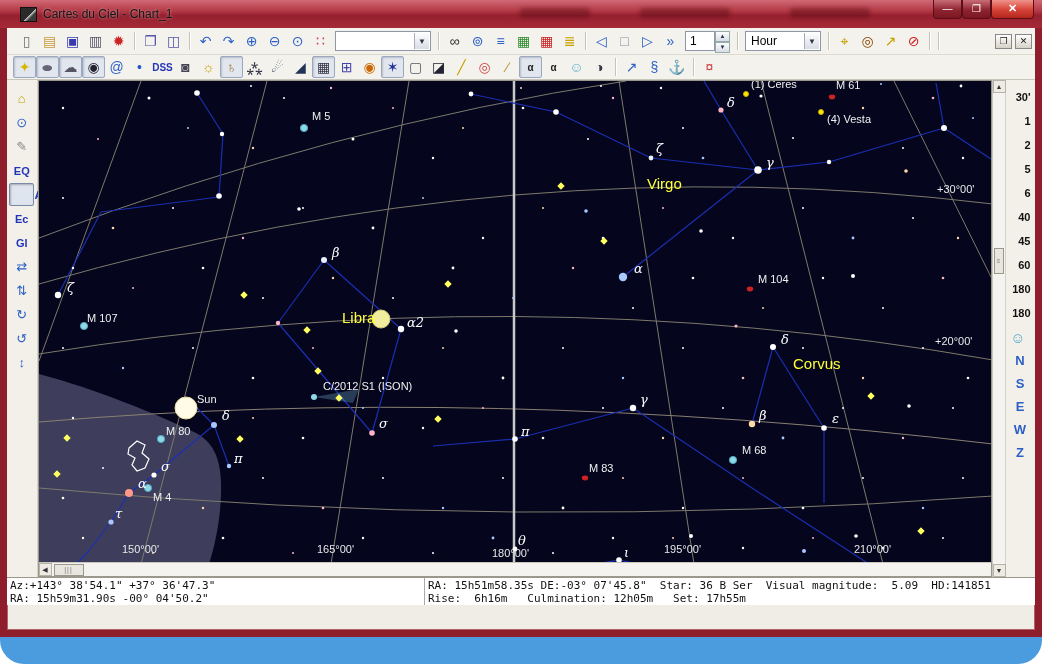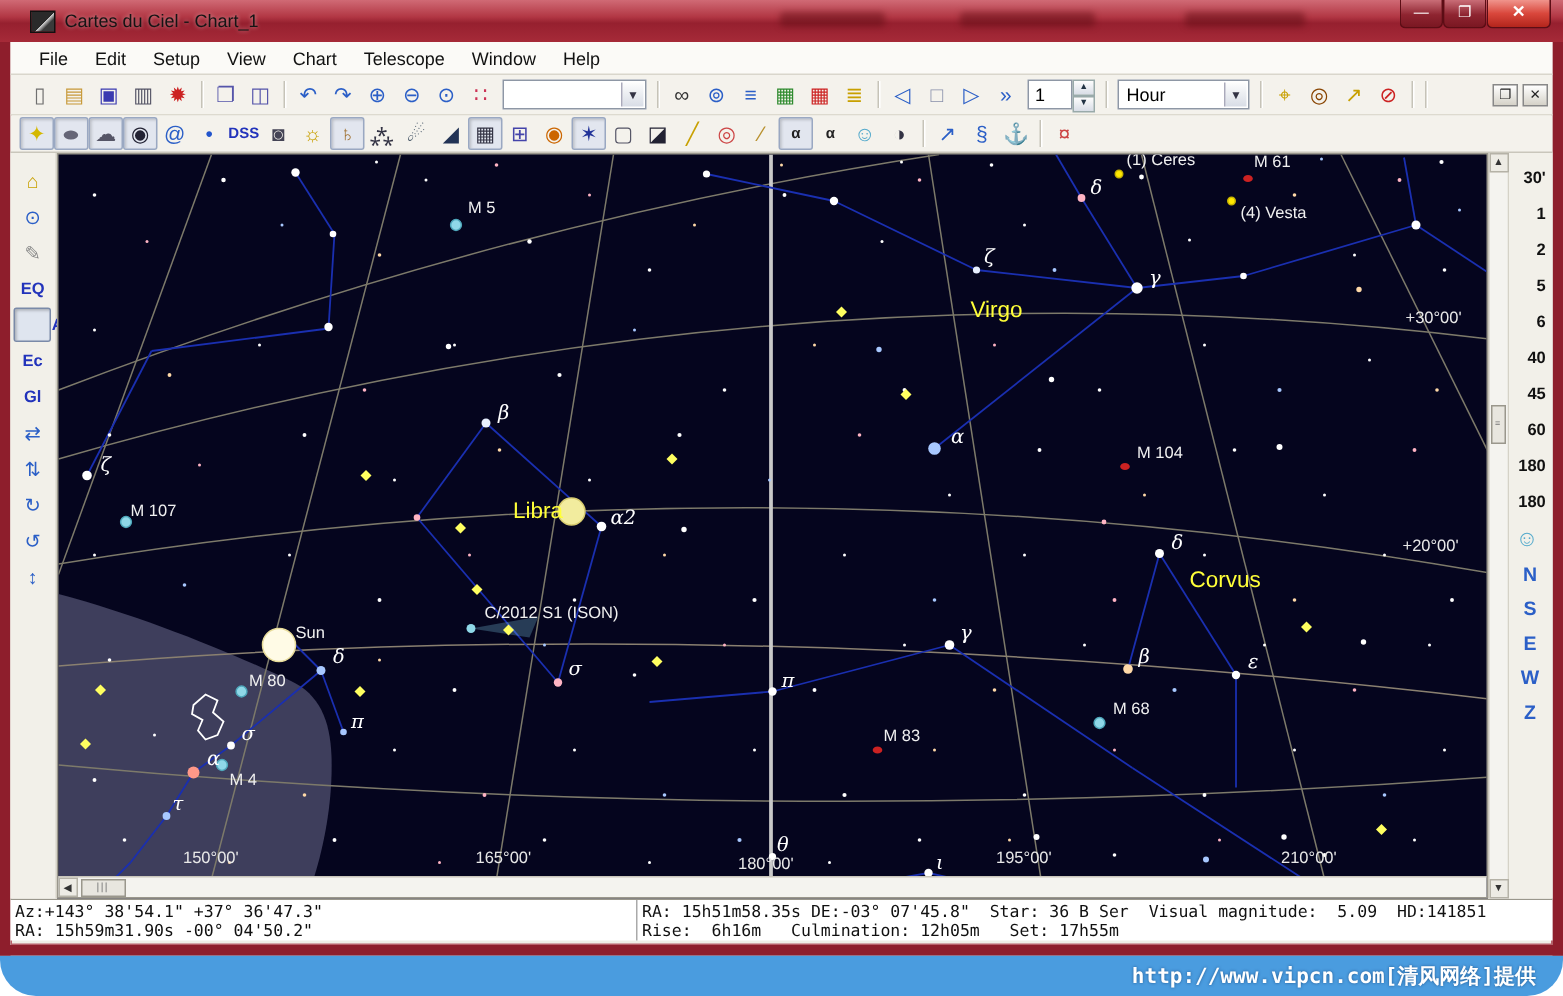--- a/index.html
+++ b/index.html
@@ -116,30 +116,20 @@
       <div class="tb-artifact" style="left:790px;width:80px;"></div>
       <div id="app-icon"></div>
       <span id="win-title">Cartes du Ciel - Chart_1</span>
       <div id="win-controls">
           <div class="wc">—</div>
           <div class="wc">❐</div>
           <div class="wc close">✕</div>
         </div>
     </div>
 
-    <div id="menubar">
-        <div class="menu-item">File</div>
-        <div class="menu-item">Edit</div>
-        <div class="menu-item">Setup</div>
-        <div class="menu-item">View</div>
-        <div class="menu-item">Chart</div>
-        <div class="menu-item">Telescope</div>
-        <div class="menu-item">Window</div>
-        <div class="menu-item">Help</div>
-      </div>
     <div id="toolbar1">
         <div class="tbtn">
           <span style="color: rgb(112, 112, 112);">▯</span>
         </div>
         <div class="tbtn">
           <span style="color: rgb(200, 155, 60);">▤</span>
         </div>
         <div class="tbtn">
           <span style="color: rgb(58, 58, 176);">▣</span>
         </div>
@@ -210,21 +200,21 @@
         </div>
         <div class="tbtn">
           <span style="color: rgb(43, 95, 199);">»</span>
         </div>
         <div class="spinbox">1</div>
         <div class="spinner">
           <span>▲</span>
           <span>▼</span>
         </div>
         <div class="tsep"></div>
-        <div class="combo" style="width: 88px;">
+        <div class="combo" style="width: 76px;">
           <span>Hour</span>
           <span class="arrow">▼</span>
         </div>
         <div class="tsep"></div>
         <div class="tbtn">
           <span style="color: rgb(200, 160, 0);">⌖</span>
         </div>
         <div class="tbtn">
           <span style="color: rgb(136, 68, 0);">◎</span>
         </div>
@@ -703,14 +693,13 @@
     </div>
 
     <div id="statusbar">
       <div class="spanel p1"><span>Az:+143° 38'54.1" +37° 36'47.3"</span>
 <span>RA: 15h59m31.90s -00° 04'50.2"</span></div>
       <div class="spanel p2"><span>RA: 15h51m58.35s DE:-03° 07'45.8"  Star: 36 B Ser  Visual magnitude:  5.09  HD:141851</span>
 <span>Rise:  6h16m   Culmination: 12h05m   Set: 17h55m</span></div>
     </div>
 
   </div>
-  <div id="watermark">http://www.vipcn.com[清风网络]提供</div>
 </div>
 
 </body></html>

